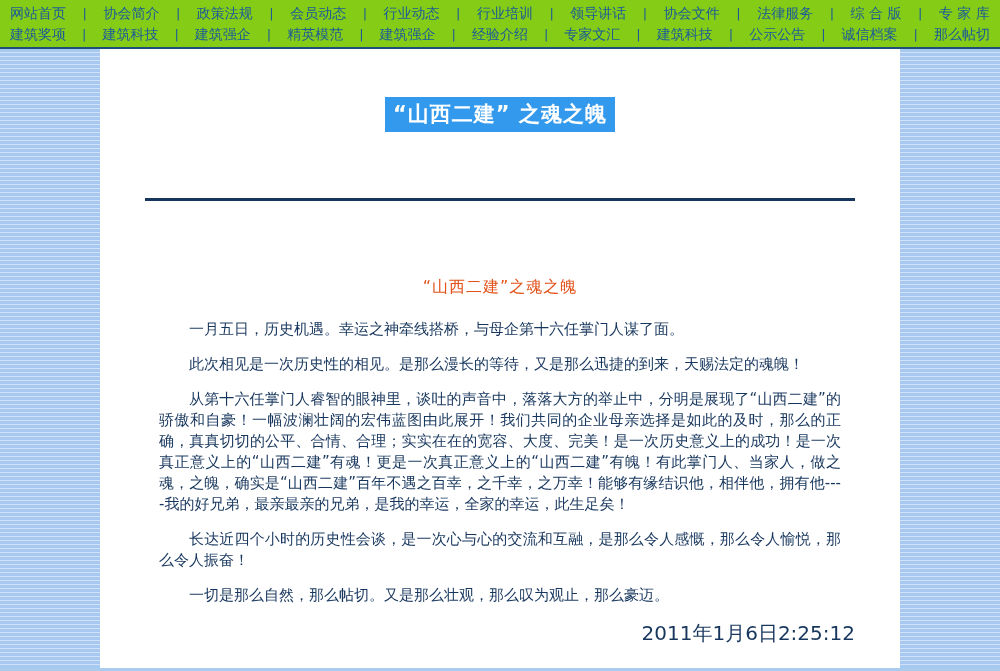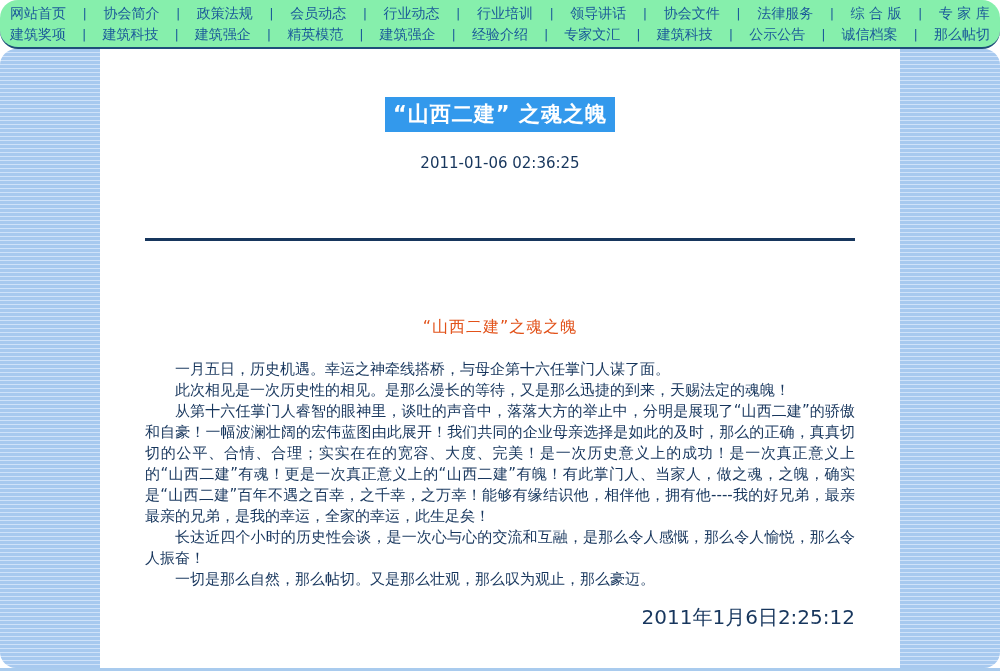--- a/index.html
+++ b/index.html
@@ -14,24 +14,23 @@
     --footer_strip:#a9cbee;
   }
   *{box-sizing:border-box;}
   html,body{margin:0;padding:0;}
   body{
     width:1000px;height:671px;overflow:hidden;background:#fff;
     font-family:"DejaVu Sans","Liberation Sans",sans-serif;
   }
   
   .nav{
-    background:#86efac;
+    background:#84cc16;
     padding:3px 10px 2px 10px;
     border-bottom:2px solid var(--nav_border,#1f4e79);
-    border-radius:18px;
   }
   .nav-row{
     display:flex;
     justify-content:space-between;
     align-items:center;
     line-height:21px;
     font-size:14px;
     white-space:nowrap;
   }
   .nav-row a{
@@ -42,21 +41,20 @@
   
   .page{
     height:619px;
     background:repeating-linear-gradient(
       to bottom,
       var(--stripe_a,#a7c9ef) 0px,
       var(--stripe_a,#a7c9ef) 3px,
       var(--stripe_b,#cfe2f9) 3px,
       var(--stripe_b,#cfe2f9) 4px
     );
-    border-radius:16px;
   }
   
   .paper{
     width:800px;
     height:619px;
     margin:0 auto;
     background:#fff;
     padding:42px 45px 0 45px;
     overflow:hidden;
   }
@@ -89,21 +87,21 @@
     font-size:16px;
     letter-spacing:1px;
   }
   .body-text{
     margin-top:21px;
     font-size:15px;
     line-height:21px;
     color:var(--navy_text,#17365d);
     text-align:justify;
   }
-  .body-text p{margin:0;text-indent:2em;}
+  .body-text p{margin:14px;text-indent:2em;}
   .footer-date{
     text-align:right;
     margin-top:14px;
     font-size:20px;
     color:var(--navy_text,#17365d);
   }
   
   .bottom-strip{height:3px;background:var(--footer_strip,#a9cbee);}
 </style>
 </head>
@@ -154,21 +152,20 @@
       <span class="sep">|</span>
       <a href="#">诚信档案</a>
       <span class="sep">|</span>
       <a href="#">那么帖切</a>
     </div>
 </div>
 
 <div class="page">
   <div class="paper">
     <h1 class="title-wrap"><span class="hl">“山西二建” 之魂之魄</span></h1>
-    <div class="pub-date">2011-01-06 02:36:25</div>
     <hr class="rule">
     <div class="section-title">“山西二建”之魂之魄</div>
     <div class="body-text">
         <p>一月五日，历史机遇。幸运之神牵线搭桥，与母企第十六任掌门人谋了面。</p>
         <p>此次相见是一次历史性的相见。是那么漫长的等待，又是那么迅捷的到来，天赐法定的魂魄！</p>
         <p>从第十六任掌门人睿智的眼神里，谈吐的声音中，落落大方的举止中，分明是展现了“山西二建”的骄傲和自豪！一幅波澜壮阔的宏伟蓝图由此展开！我们共同的企业母亲选择是如此的及时，那么的正确，真真切切的公平、合情、合理；实实在在的宽容、大度、完美！是一次历史意义上的成功！是一次真正意义上的“山西二建”有魂！更是一次真正意义上的“山西二建”有魄！有此掌门人、当家人，做之魂，之魄，确实是“山西二建”百年不遇之百幸，之千幸，之万幸！能够有缘结识他，相伴他，拥有他----我的好兄弟，最亲最亲的兄弟，是我的幸运，全家的幸运，此生足矣！</p>
         <p>长达近四个小时的历史性会谈，是一次心与心的交流和互融，是那么令人感慨，那么令人愉悦，那么令人振奋！</p>
         <p>一切是那么自然，那么帖切。又是那么壮观，那么叹为观止，那么豪迈。</p>
       </div>
     <div class="footer-date">2011年1月6日2:25:12</div>

